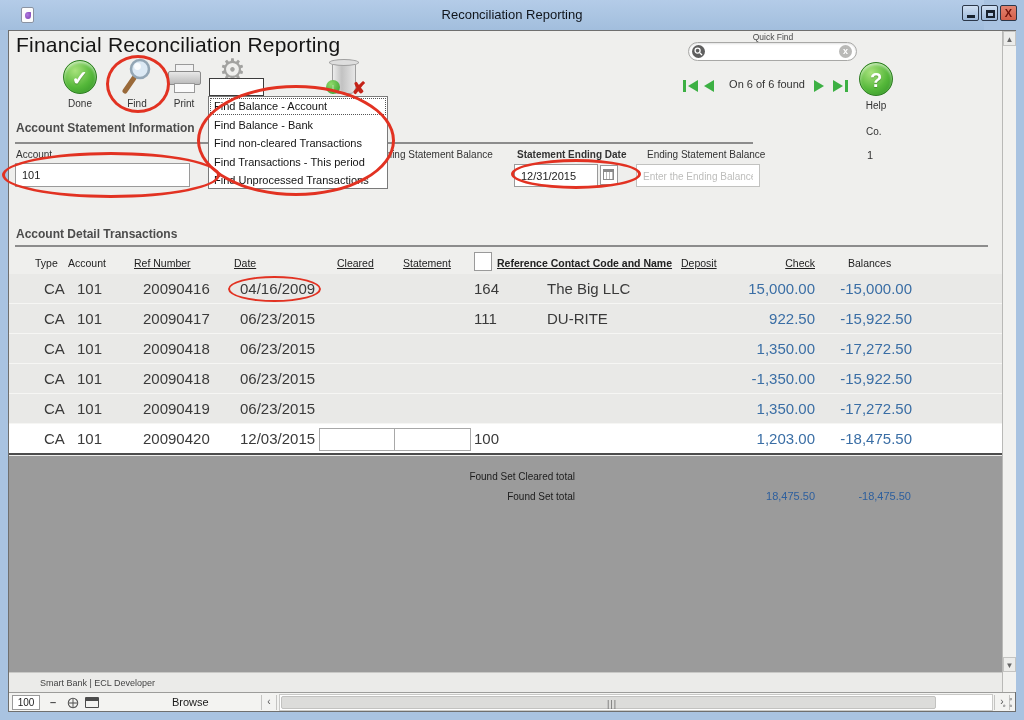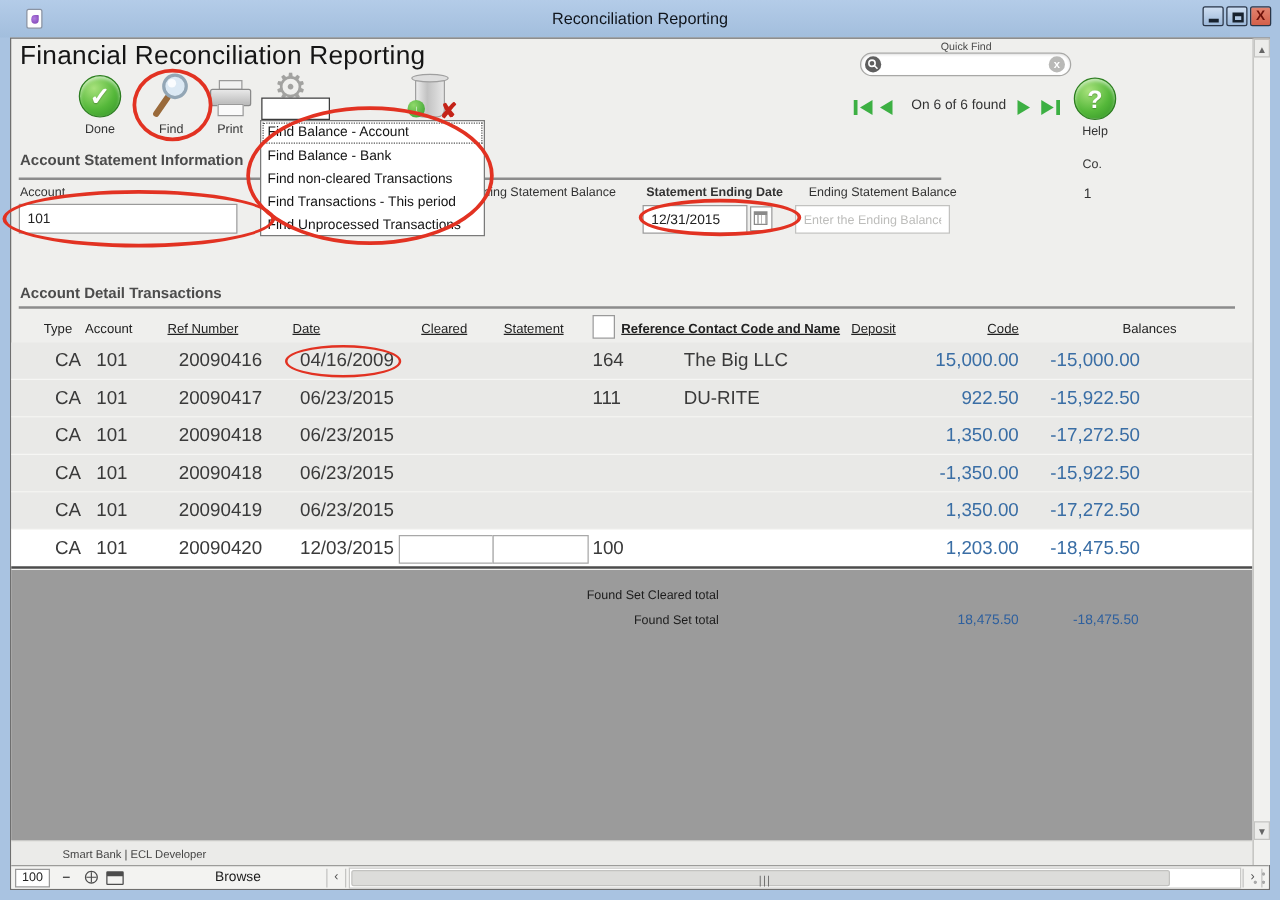--- a/index.html
+++ b/index.html
@@ -96,21 +96,21 @@
   .trow.active { background:#fff; height:31px; border-bottom:2px solid #4c4c4c; }
   .mini-input { position:absolute; top:4px; height:23px; background:#fff; border:1px solid #a8a8a8; }
 
   
   .grayblock { position:absolute; left:9px; top:456px; width:993px; height:216px; background:#9b9b9b; }
   .tot-label { position:absolute; font-size:10px; color:#1c1c1c; text-align:right; }
   .tot-amt { position:absolute; font-size:11px; color:#2d5f9e; text-align:right; }
 
   
   .footer-strip { position:absolute; left:9px; top:672px; width:993px; height:20px; background:#ebebe9; border-top:1px solid #c9c9c7; }
-  .footer-text { position:absolute; left:41px; top:0; font-size:9px; color:#444; line-height:20px; }
+  .footer-text { position:absolute; left:31px; top:0; font-size:9px; color:#444; line-height:20px; }
   .statusbar { position:absolute; left:9px; top:692px; width:1006px; height:19px; background:#f3f3f1; border-top:1px solid #9c9c9a; }
   .zoom-box { position:absolute; left:3px; top:2px; width:28px; height:15px; background:#fff; border:1px solid #9a9a9a; font-size:10px; text-align:center; line-height:14px; color:#222; }
   .sb-icon { position:absolute; top:2px; width:16px; height:15px; color:#4c4c4c; font-size:11px; text-align:center; line-height:15px; }
   .layout-ico { position:absolute; left:76px; top:4px; width:14px; height:11px; border:1px solid #4c4c4c; border-top:4px solid #4c4c4c; border-radius:1px; }
   .mode-label { position:absolute; left:163px; top:3px; font-size:11px; color:#1a1a1a; }
   .hs-arrow { position:absolute; top:2px; width:16px; height:15px; background:#f3f3f1; border-left:1px solid #c4c4c2; border-right:1px solid #c4c4c2; color:#555; font-size:10px; text-align:center; line-height:14px; }
   .hs-track { position:absolute; left:270px; top:1px; width:714px; height:17px; background:#fff; border:1px solid #c9c9c7; }
   .hs-thumb { position:absolute; left:1px; top:1px; width:655px; height:13px; background:#dcdcda; border:1px solid #c2c2c0; border-radius:2px; }
   .hs-grip { position:absolute; left:325px; top:2px; font-size:9px; color:#6a6a6a; letter-spacing:1px; }
   .resize-grip { position:absolute; right:2px; top:4px; width:11px; height:11px;
@@ -236,22 +236,22 @@
 
   <div class="th" style="left:35px;">Type</div>
   <div class="th" style="left:68px;">Account</div>
   <div class="th u" style="left:134px;">Ref Number</div>
   <div class="th u" style="left:234px;">Date</div>
   <div class="th u" style="left:337px;">Cleared</div>
   <div class="th u" style="left:403px;">Statement</div>
   <div class="hdr-box"></div>
   <div class="th u" style="left:497px; font-weight:bold;">Reference Contact Code and Name</div>
   <div class="th u" style="left:681px;">Deposit</div>
-  <div class="th u" style="left:770px; width:45px; text-align:right;">Code</div>
-  <div class="th" style="left:898px;">Balances</div>
+  <div class="th u" style="left:770px; width:45px; text-align:right;">Check</div>
+  <div class="th" style="left:848px;">Balances</div>
 
   <div class="trow" style="top:274px;">
     <div class="c ctype">CA</div>
     <div class="c cacct">101</div>
     <div class="c cref">20090416</div>
     <div class="c cdate">04/16/2009</div>
     <div class="c ccode">164</div>
     <div class="c cname">The Big LLC</div>
     <div class="c camt cchk">15,000.00</div>
     <div class="c camt cbal">-15,000.00</div>

